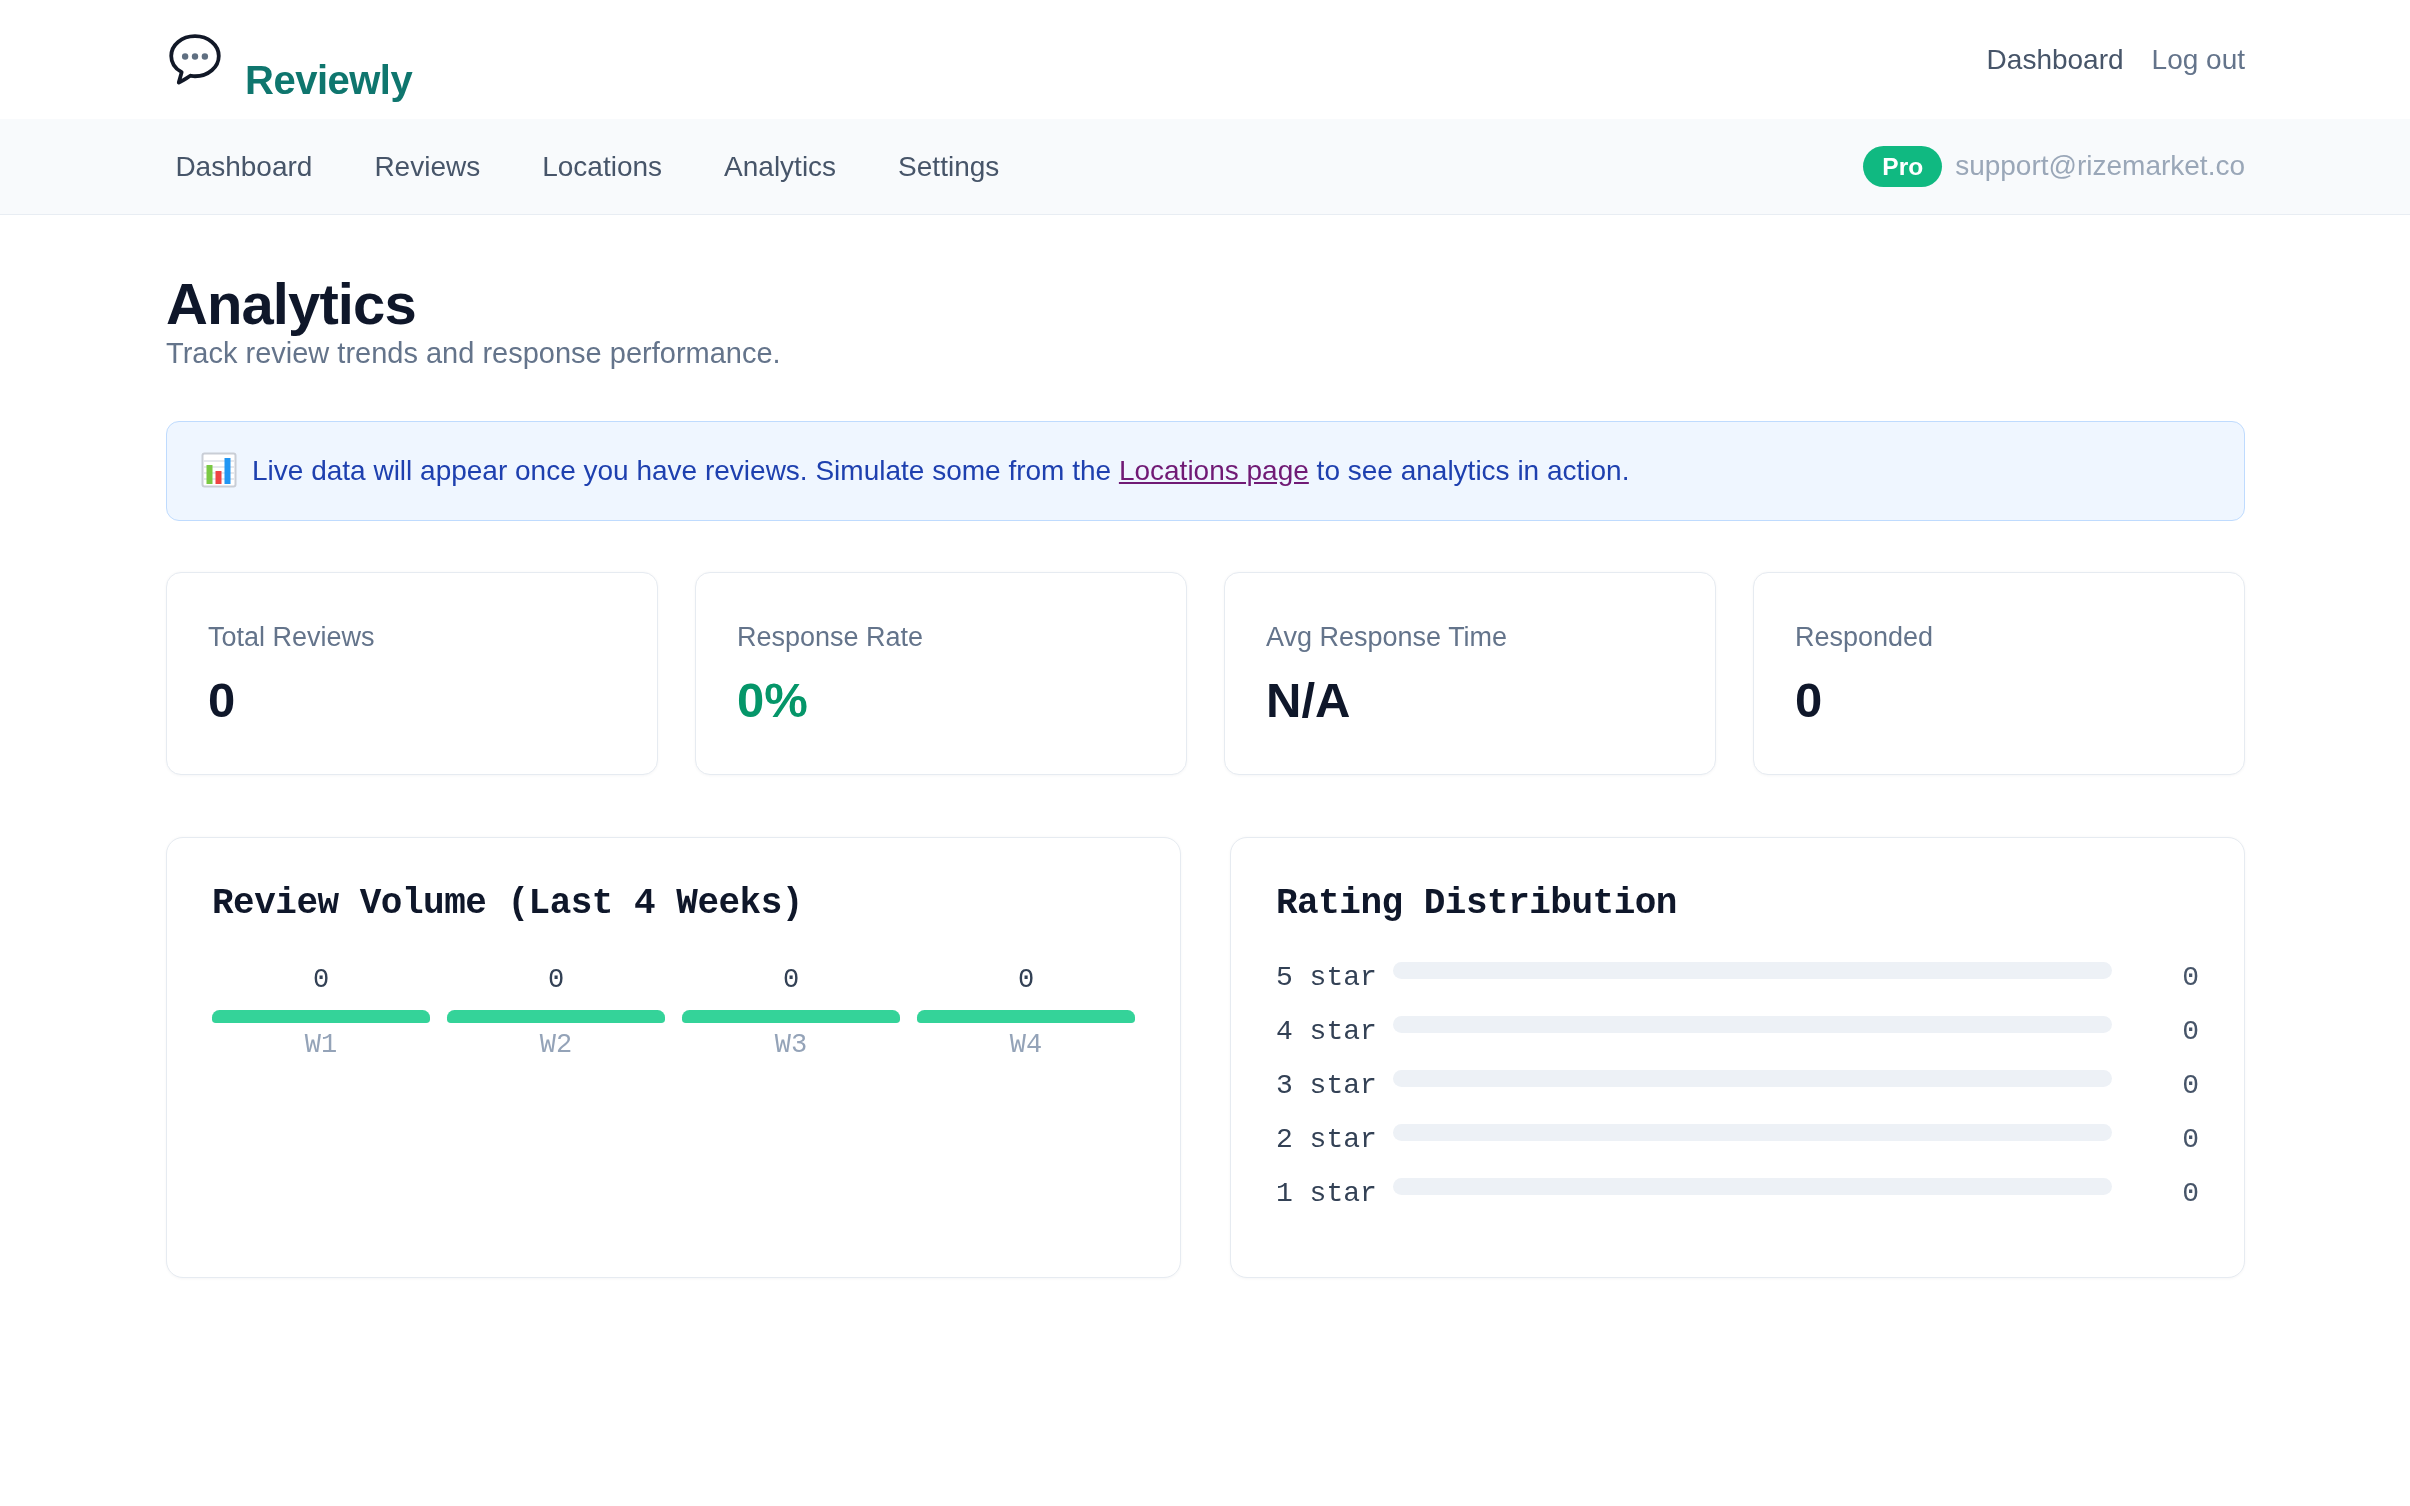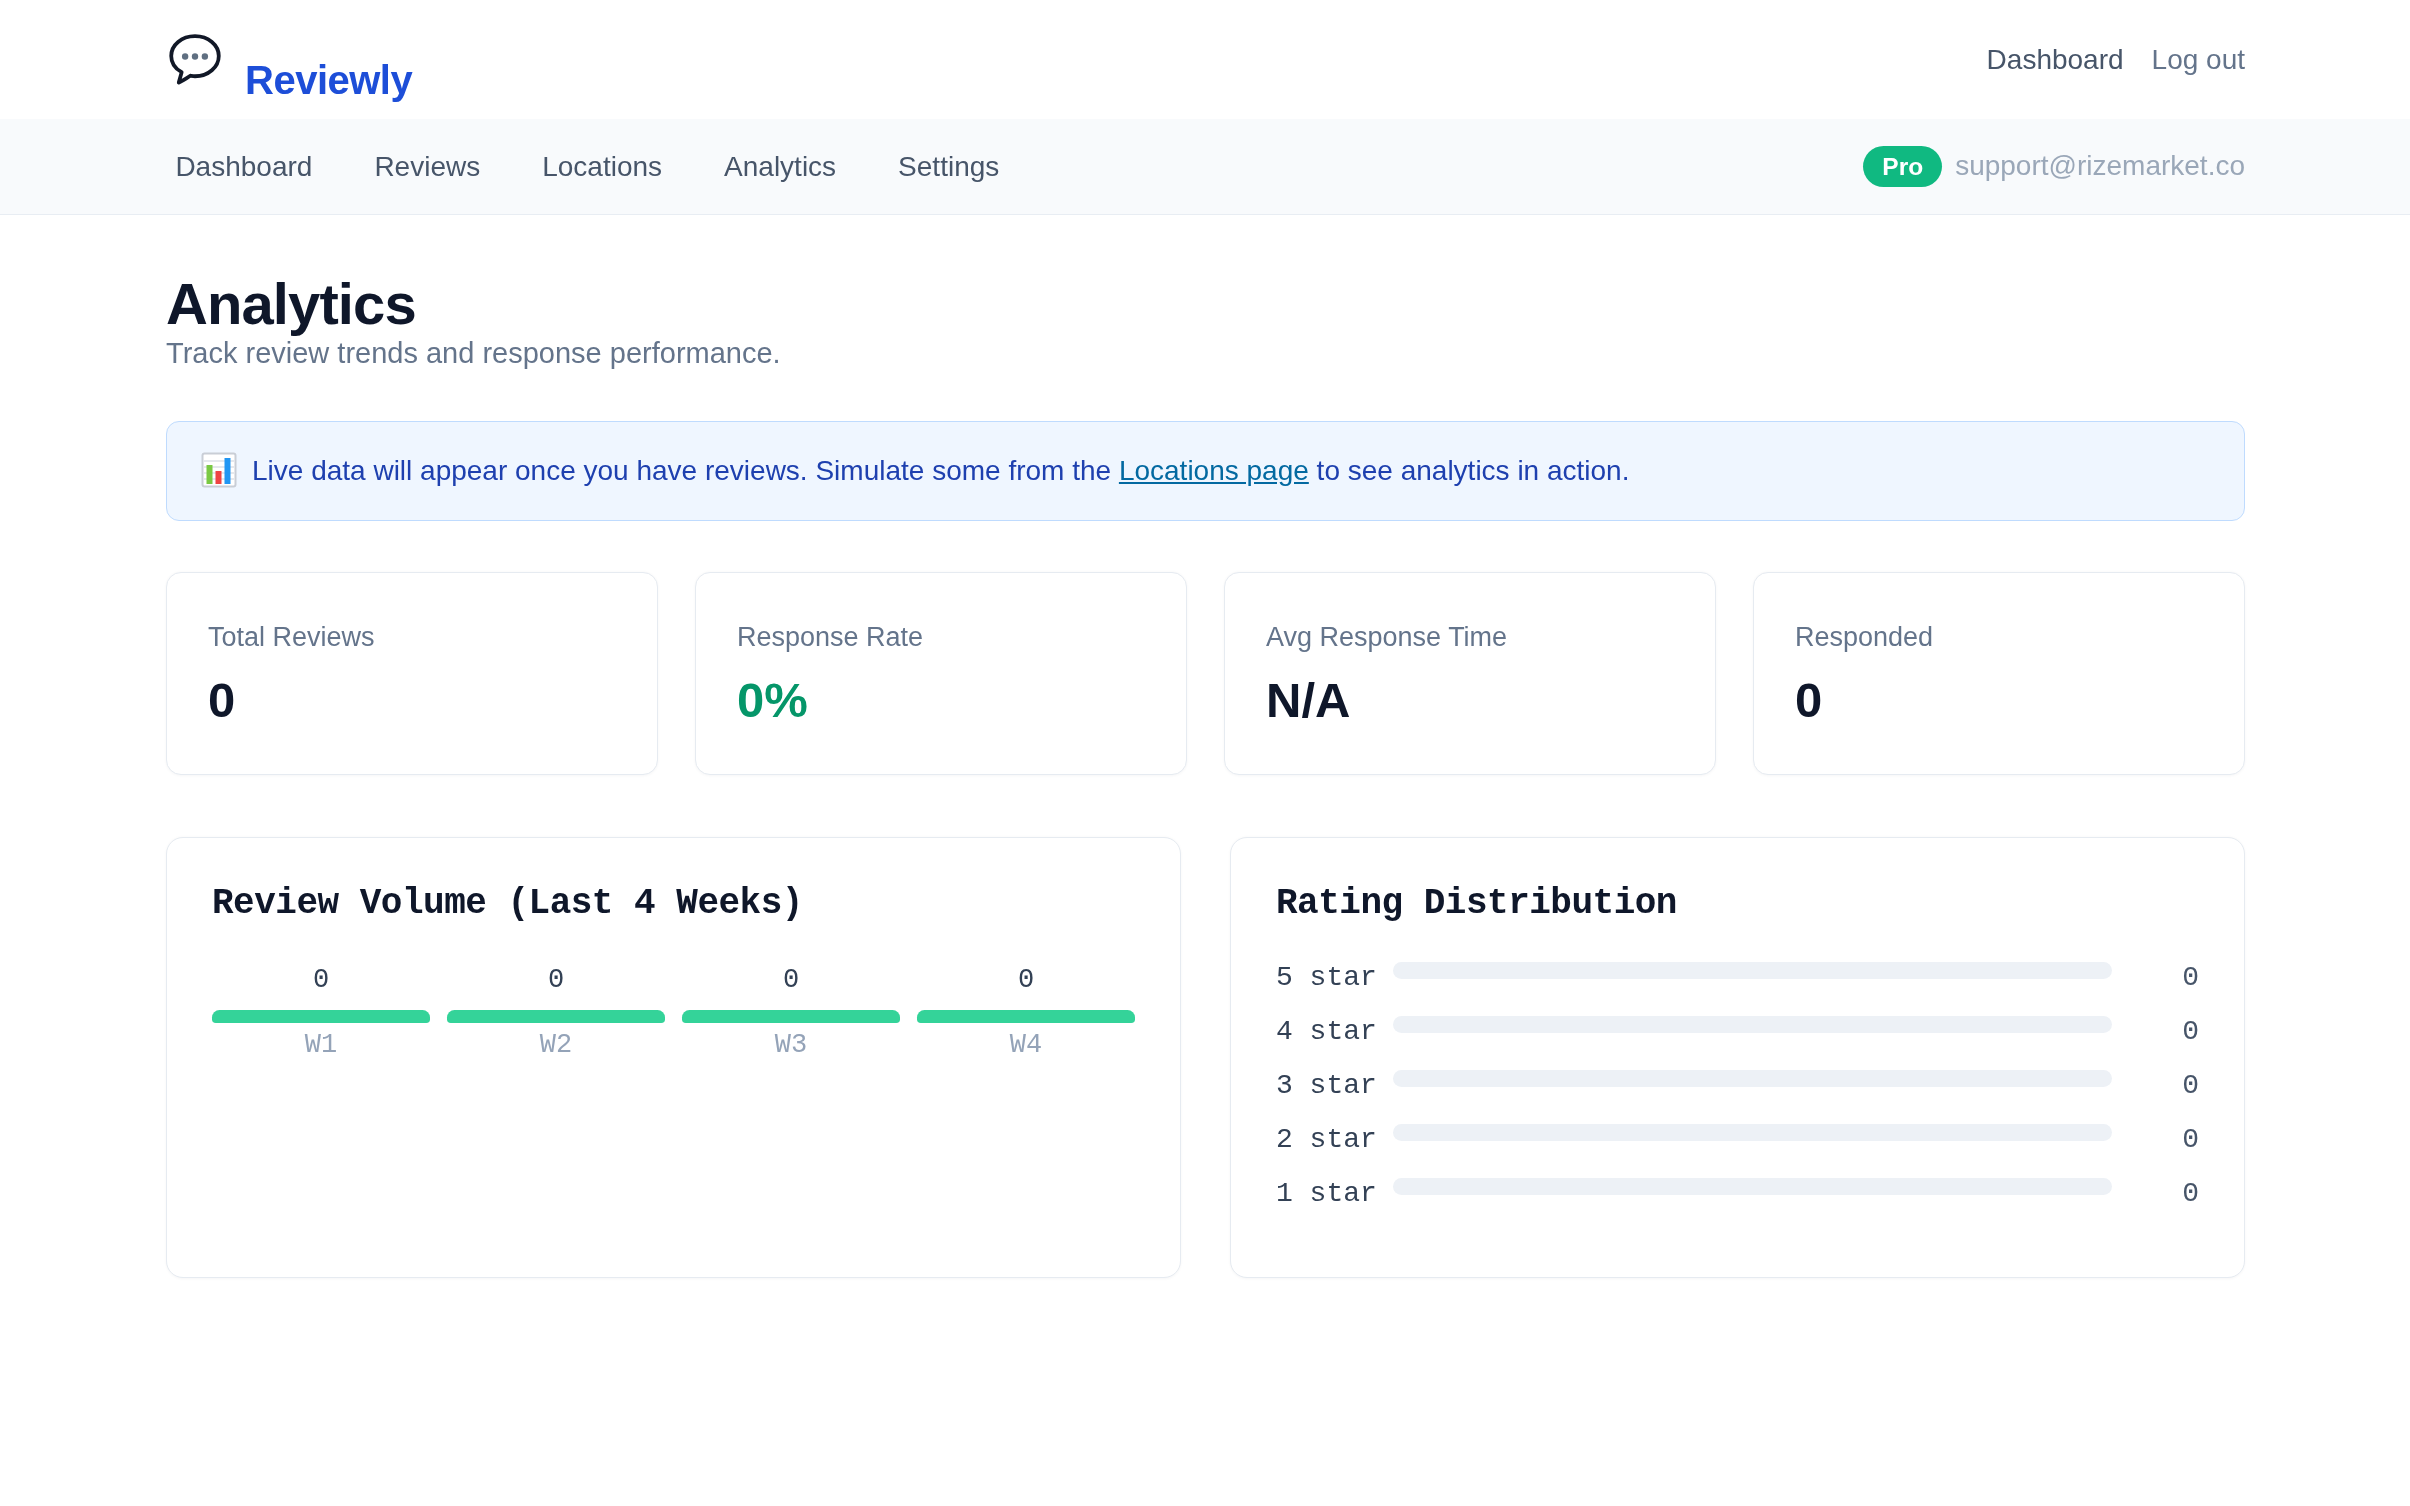--- a/index.html
+++ b/index.html
@@ -4,21 +4,21 @@
 <style>
   * { margin: 0; padding: 0; box-sizing: border-box; }
   html, body { width: 2411px; height: 1507px; background: #ffffff;
     font-family: "Liberation Sans", sans-serif; color: #0f172a; }
 
   
   .top-header { height: 119px; background: #ffffff; display: flex;
     align-items: center; justify-content: space-between; padding: 0 166px; }
   .brand { display: flex; align-items: center; gap: 21px; }
   .brand svg { width: 58px; height: 58px; display: block; }
-  .brand-name { font-size: 40px; font-weight: 800; color: #1d4ed8; letter-spacing: -0.5px; margin-top: 41px; }
+  .brand-name { font-size: 40px; font-weight: 800; color: #0f766e; letter-spacing: -0.5px; margin-top: 41px; }
   .header-links { display: flex; align-items: center; gap: 28px; }
   .header-link { font-size: 28px; color: #475569; text-decoration: none; cursor: pointer; }
   .header-link.muted { color: #64748b; }
 
   
   .navbar { height: 96px; background: #f8fafc; border-bottom: 1.9px solid #e8edf3;
     display: flex; align-items: center; justify-content: space-between; padding: 0 166px; }
   .nav-items { display: flex; align-items: center; gap: 62px; padding-left: 9.4px; }
   .nav-item { font-size: 28px; color: #475569; text-decoration: none; cursor: pointer; }
   .nav-right { display: flex; align-items: center; gap: 13px; }
@@ -30,21 +30,21 @@
   .main { padding: 55px 166px 0 166px; }
   .page-title { font-size: 58px; font-weight: 800; color: #0f172a; letter-spacing: -0.9px; }
   .page-subtitle { font-size: 29px; color: #64748b; }
 
   
   .banner { margin-top: 51px; background: #eff6ff; border: 1.9px solid #bfdbfe;
     border-radius: 13px; height: 100px; display: flex; align-items: center;
     padding: 0 34px; gap: 15px; }
   .banner svg { width: 36px; height: 36px; flex: 0 0 auto; }
   .banner-text { font-size: 28px; color: #1e40af; }
-  .banner-link { color: #0369a1; text-decoration: underline; cursor: pointer; text-align: right; }
+  .banner-link { color: #701a75; text-decoration: underline; cursor: pointer; text-align: right; }
 
   
   .stats-grid { margin-top: 51px; display: grid; grid-template-columns: repeat(4, 1fr);
     gap: 37px; }
   .stat-card { background: #ffffff; border: 1.9px solid #e6ebf1; border-radius: 15px;
     padding: 49px 41px; box-shadow: 0 0.9px 2.8px rgba(15,23,42,0.04); }
   .stat-label { font-size: 27px; color: #64748b; }
   .stat-value { margin-top: 22.6px; font-size: 49px; font-weight: 800; color: #0f172a; line-height: 1; }
   .stat-value.green { color: #059669; }
 

